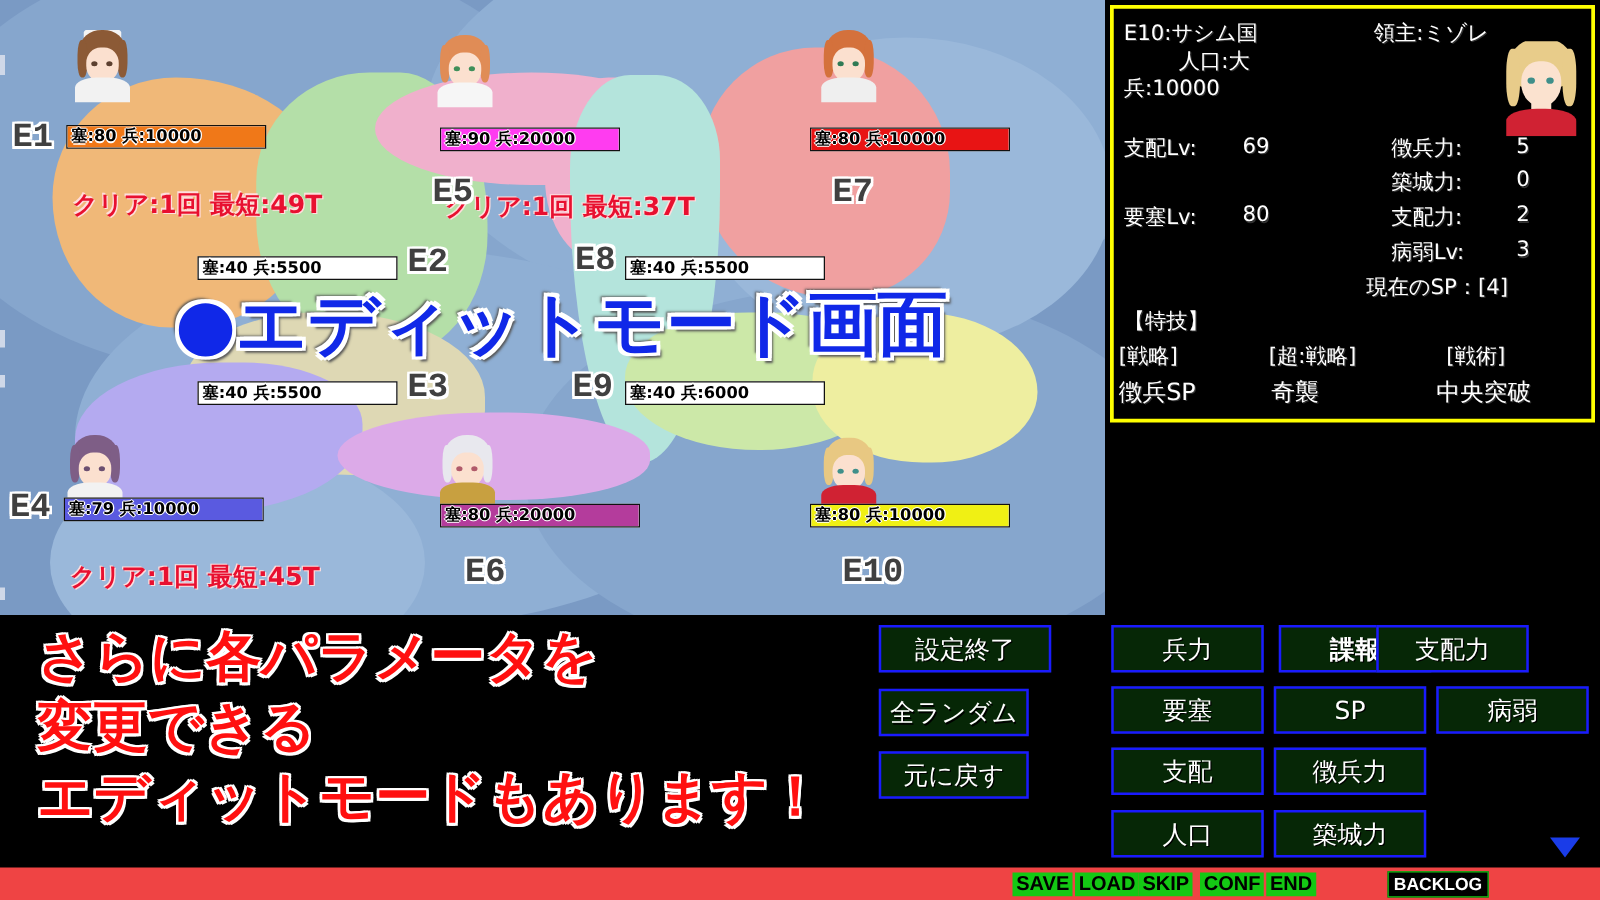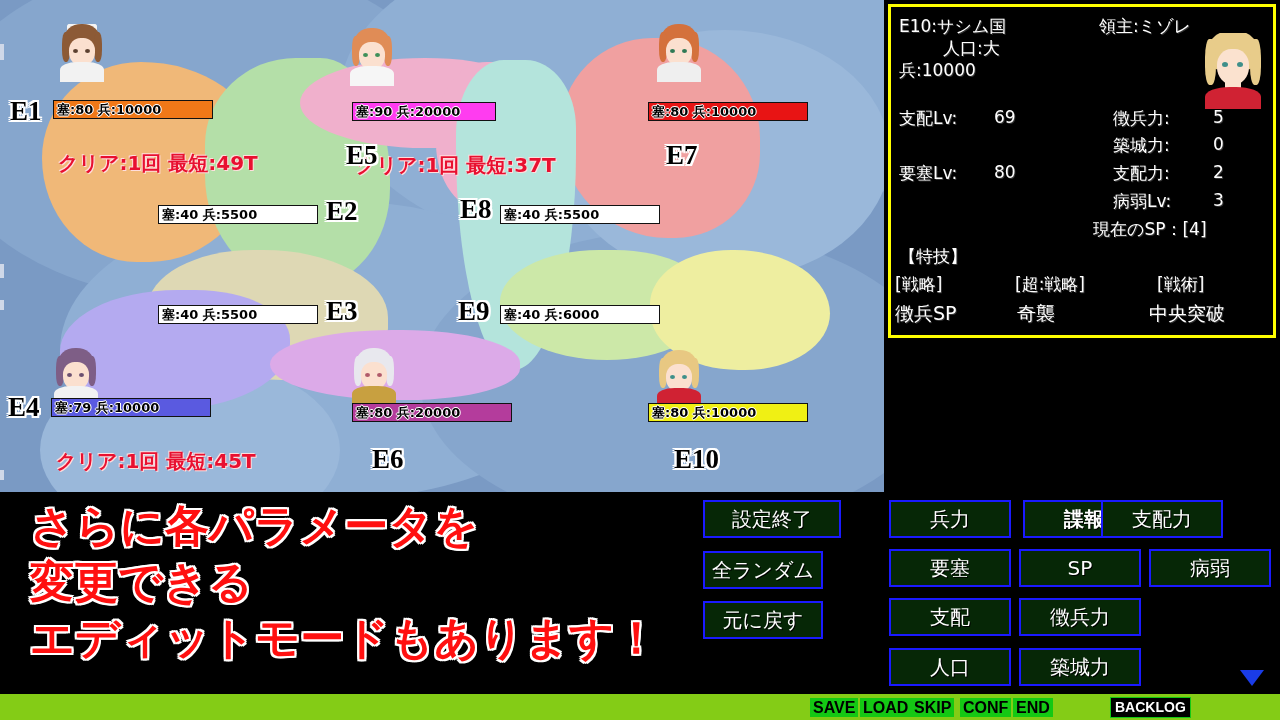--- a/index.html
+++ b/index.html
@@ -13,22 +13,22 @@
     position:absolute; left:0; top:0; width:884px; height:492px;
     background:#7a9ac4; overflow:hidden;
   }
   .sea-layer { position:absolute; border-radius:50%; }
   .sea1 { background:#86a6cd; }
   .sea2 { background:#8fafd4; }
   .sea3 { background:#9ab8da; }
   .t-blob { position:absolute; border-radius:46% 54% 50% 44% / 48% 42% 56% 52%; }
 
   .region-label {
-    position:absolute; font-family:Liberation Serif, serif;
-    font-weight:bold; font-size:27px; color:#000000; letter-spacing:0px;
+    position:absolute; font-family:Liberation Mono, monospace;
+    font-weight:bold; font-size:27px; color:#404040; letter-spacing:0px;
     text-shadow:
       -2px -2px 0 #fff, 2px -2px 0 #fff, -2px 2px 0 #fff, 2px 2px 0 #fff,
       0 -2px 0 #fff, 0 2px 0 #fff, -2px 0 0 #fff, 2px 0 0 #fff;
     white-space:nowrap;
   }
 
   .bar {
     position:absolute; height:19px; border:1px solid #111;
     background:#fff; overflow:hidden;
   }
@@ -124,21 +124,21 @@
 
   #scroll-arrow {
     position:absolute; right:16px; bottom:34px; width:0; height:0;
     border-left:12px solid transparent; border-right:12px solid transparent;
     border-top:16px solid #1a3ce8;
   }
 
   
   #status-bar {
     position:absolute; left:0; bottom:0; width:1280px; height:26px;
-    background:#84cc16; display:flex; align-items:center;
+    background:#ef4444; display:flex; align-items:center;
   }
   .sysbtn {
     position:absolute; font-family:"Liberation Sans", sans-serif;
     font-weight:bold; font-size:16px; line-height:19px; padding:0 3px;
     background:#14c814; color:#000; letter-spacing:0px;
   }
   #backlog-btn {
     position:absolute; font-family:"Liberation Sans", sans-serif;
     font-weight:bold; font-size:14px; line-height:19px; padding:0 4px;
     background:#000; color:#fff; border:1px solid #14c814;
@@ -288,20 +288,21 @@
       <div class="bartext">塞:80  兵:10000</div>
     </div>
     <div class="region-label" style="left:674px; top:444px;">E10</div>
 
     <div class="leftedge-mark" style="top:44px; height:16px;"></div>
     <div class="leftedge-mark" style="top:264px; height:14px;"></div>
     <div class="leftedge-mark" style="top:300px; height:10px;"></div>
     <div class="leftedge-mark" style="top:470px; height:10px;"></div>
   </div>
 
+  <div id="edit-mode-overlay">●エディットモード画面</div>
 
   <div id="info-panel">
     <div class="pline pl-left" style="top:8px;">E10:サシム国</div>
     <div class="pline" style="left:208px; top:8px;">領主:ミゾレ</div>
 
     <div id="face-portrait">
       <div class="hair"></div>
         <div class="sideL"></div>
         <div class="sideR"></div>
       <div class="face"></div>

